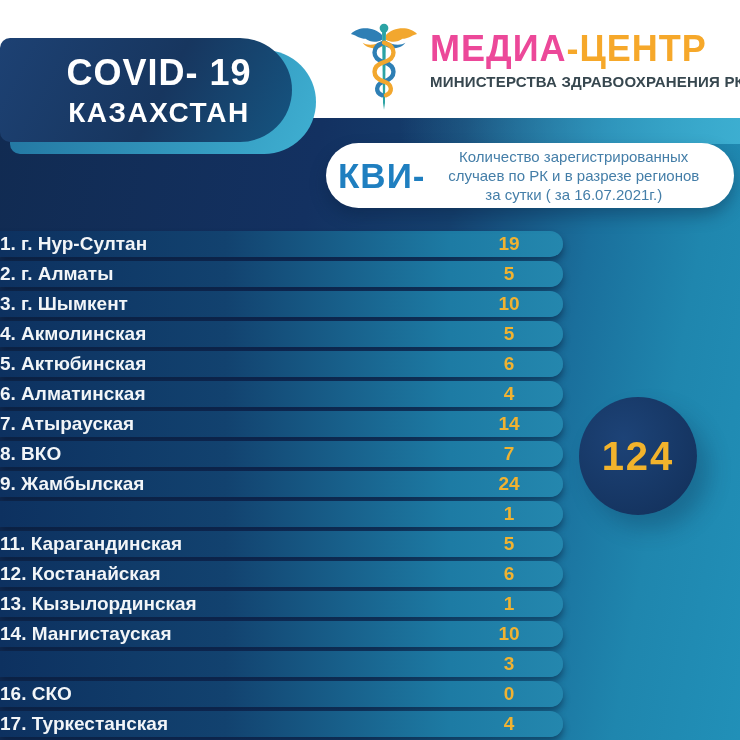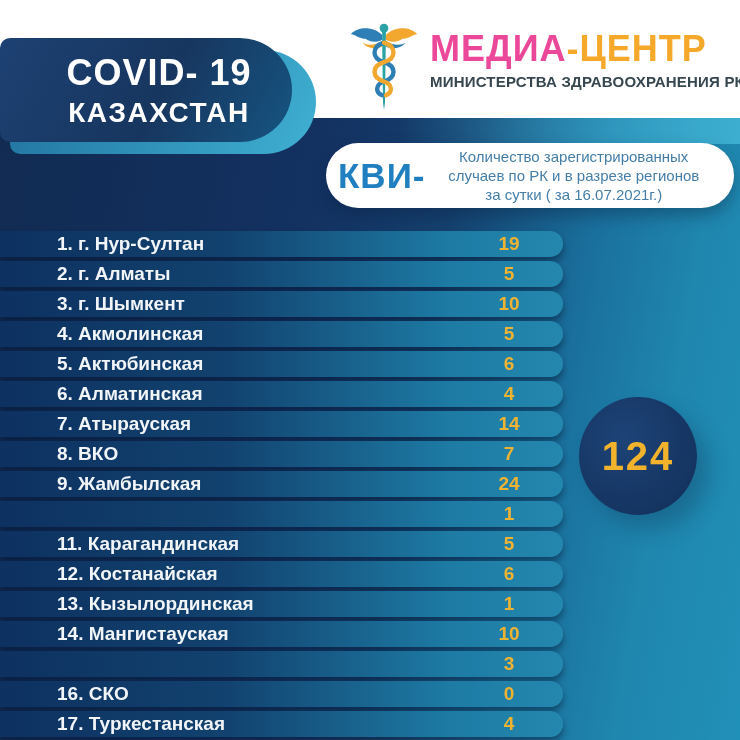--- a/index.html
+++ b/index.html
@@ -36,21 +36,21 @@
     border-radius:33px; z-index:3; display:flex; align-items:center;
     box-shadow:0 8px 16px rgba(8,28,60,0.35); }
   .kvi-label { font-size:35px; font-weight:bold; color:#1f7fc0; margin-left:12px; letter-spacing:1px; }
   .kvi-text { flex:1; text-align:center; color:#447ea8; font-size:15px; line-height:19px; padding-right:12px; }
 
   
   .rows { position:absolute; left:0; top:231px; width:563px; z-index:1; }
   .row { position:relative; height:26px; margin-bottom:4px; border-radius:0 14px 14px 0;
     background:linear-gradient(to right,#0d3160 0%,#12426f 40%,#1d7ba4 80%,#2487ae 100%);
     box-shadow:0 5px 7px rgba(4,18,42,0.45); display:flex; align-items:center; }
-  .row-label { padding-left:57px; font-size:19px; font-weight:bold; color:#f2f5f8; white-space:nowrap; }
+  .row-label { font-size:19px; font-weight:bold; color:#f2f5f8; white-space:nowrap; }
   .row-value { position:absolute; left:484px; width:50px; text-align:center;
     font-size:19px; font-weight:bold; color:#f0b231; }
 
   
   .total { position:absolute; left:579px; top:397px; width:118px; height:118px; border-radius:50%;
     background:radial-gradient(circle at 38% 35%, #1d4377, #14335f 78%);
     display:flex; align-items:center; justify-content:center;
     box-shadow:12px 14px 22px rgba(10,35,70,0.28); z-index:2; }
   .total-num { font-size:40px; font-weight:bold; color:#f2b32c; letter-spacing:2px; }
 </style>

